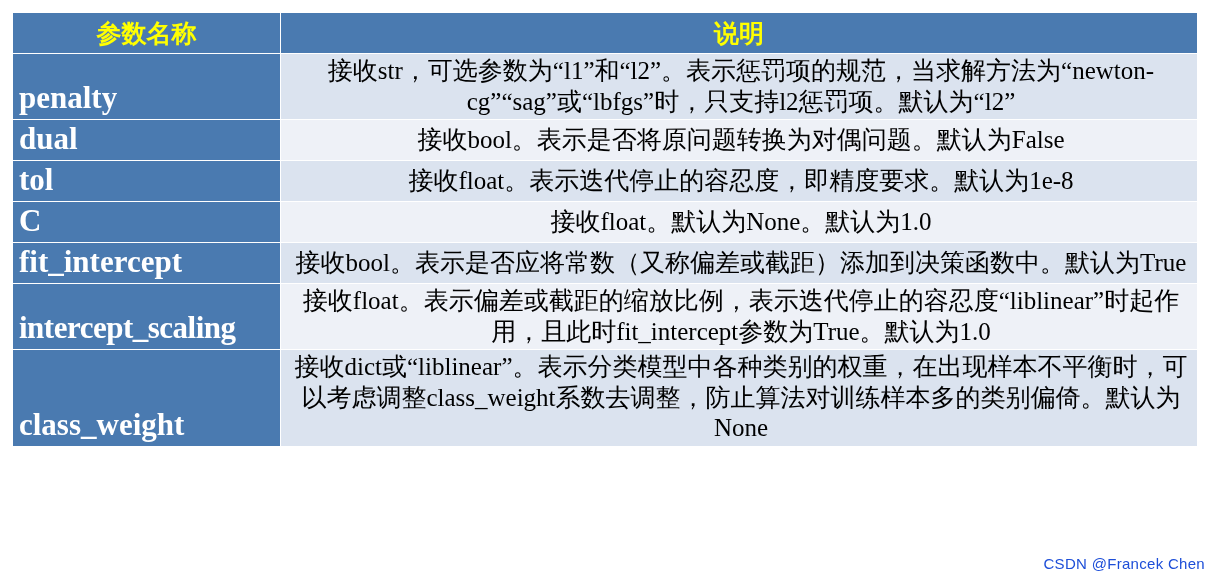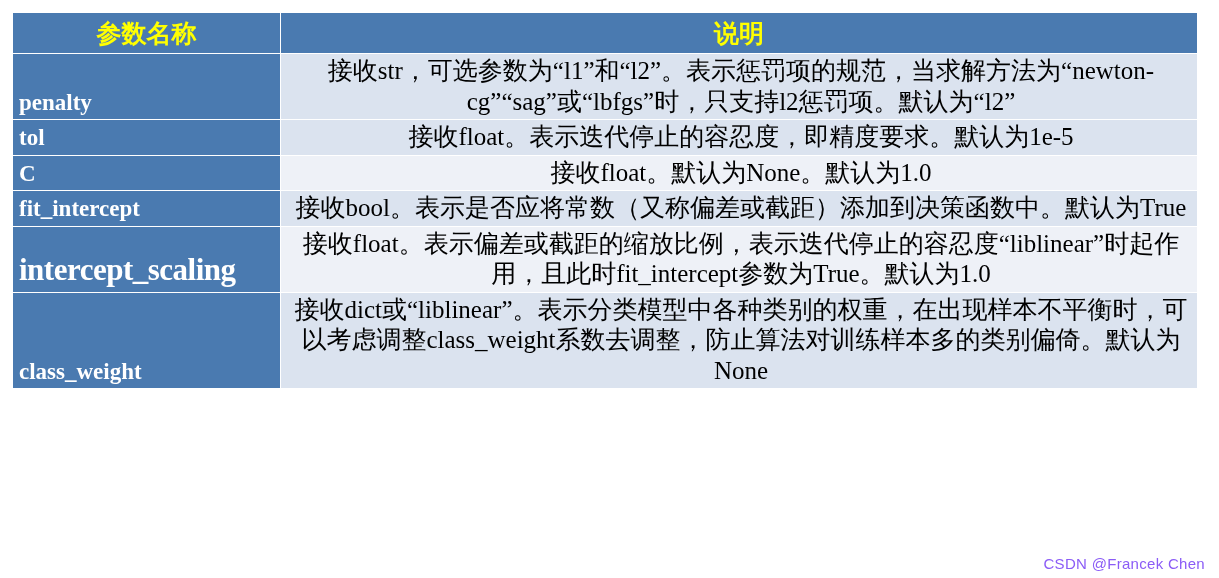--- a/index.html
+++ b/index.html
@@ -40,21 +40,21 @@
     height: 36px;
     padding: 1px 0;
   }
   thead th.col-name {
     width: 255px;
   }
   tbody td.name-cell {
     background: #4a7ab0;
     color: #ffffff;
     font-weight: bold;
-    font-size: 23px;
+    font-size: 31px;
     vertical-align: bottom;
     padding-bottom: 4px;
     padding-left: 6px;
     line-height: 1.1;
     white-space: nowrap;
     overflow: hidden;
   }
   tbody td.name-cell.tight {
     font-size: 31px;
     letter-spacing: -0.5px;
@@ -71,21 +71,21 @@
   }
   tbody tr.odd td.desc-cell { background: #dbe3ef; }
   tbody tr.even td.desc-cell { background: #eef1f7; }
   tbody tr.odd td.name-cell,
   tbody tr.even td.name-cell { background: #4a7ab0; }
 
   .watermark {
     position: absolute;
     right: 14px;
     bottom: 6px;
-    color: #8b5cf6;
+    color: #1d4ed8;
     font-family: "Liberation Sans", sans-serif;
     font-size: 15px;
     letter-spacing: 0.3px;
     text-align: center;
   }
   .topstripe {
     position: absolute;
     left: 0; top: 0;
     width: 1219px; height: 12px;
     background: #ffffff;
@@ -102,23 +102,27 @@
       <tr>
         <th class="col-name">参数名称</th>
         <th>说明</th>
       </tr>
     </thead>
     <tbody>
       <tr class="odd">
         <td class="name-cell">penalty</td>
         <td class="desc-cell">接收str，可选参数为“l1”和“l2”。表示惩罚项的规范，当求解方法为“newton-cg”“sag”或“lbfgs”时，只支持l2惩罚项。默认为“l2”</td>
       </tr>
+      <tr class="even">
+        <td class="name-cell">dual</td>
+        <td class="desc-cell">接收bool。表示是否将原问题转换为对偶问题。默认为False</td>
+      </tr>
       <tr class="odd">
         <td class="name-cell">tol</td>
-        <td class="desc-cell">接收float。表示迭代停止的容忍度，即精度要求。默认为1e-5</td>
+        <td class="desc-cell">接收float。表示迭代停止的容忍度，即精度要求。默认为1e-8</td>
       </tr>
       <tr class="even">
         <td class="name-cell">C</td>
         <td class="desc-cell">接收float。默认为None。默认为1.0</td>
       </tr>
       <tr class="odd">
         <td class="name-cell">fit_intercept</td>
         <td class="desc-cell">接收bool。表示是否应将常数（又称偏差或截距）添加到决策函数中。默认为True</td>
       </tr>
       <tr class="even">

